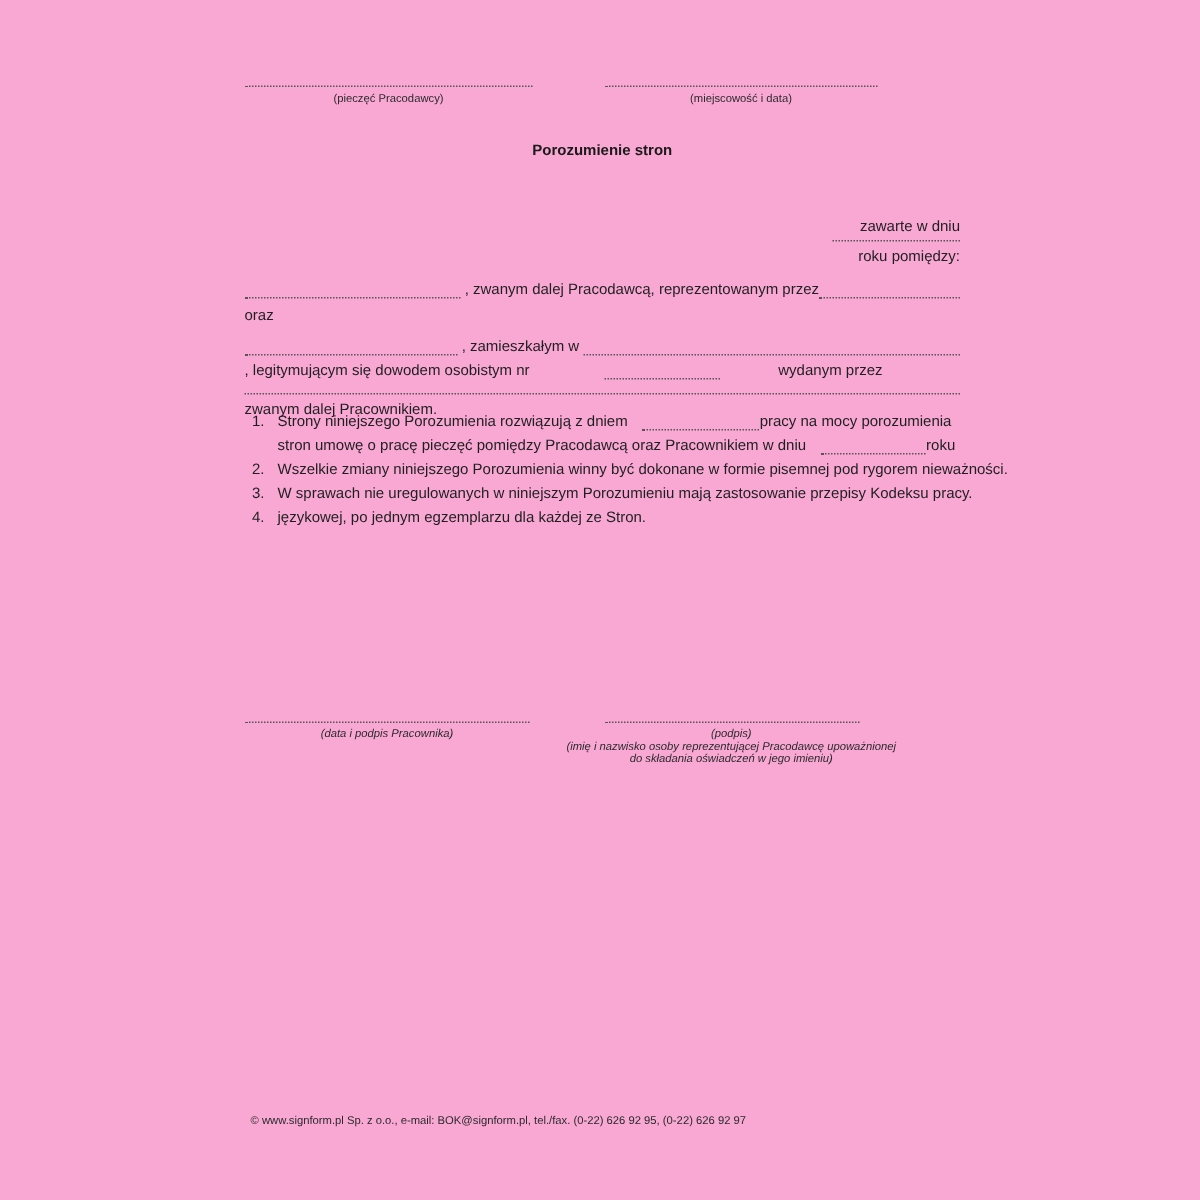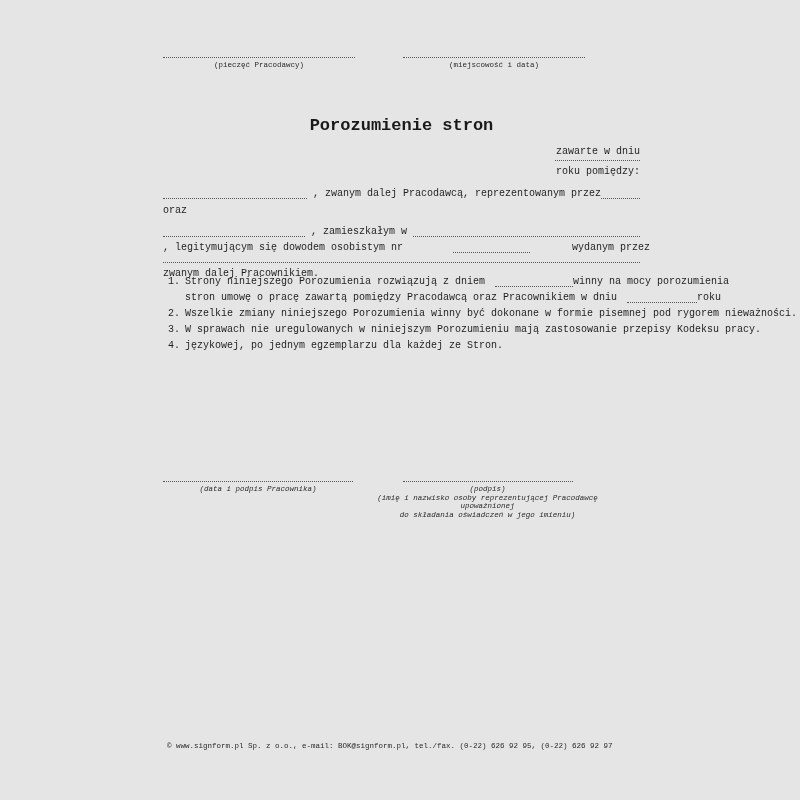--- a/index.html
+++ b/index.html
@@ -1,38 +1,38 @@
 <!DOCTYPE html>
 <html><head>
 <meta charset="utf-8">
 <style>
   html,body { margin:0; padding:0; background:#ffffff; }
   .page {
-    position:relative; width:800px; height:800px; background:#e5e5e5;
-    font-family:Liberation Mono, monospace; color:#1f1f1f; font-size:10px;
+    position:relative; width:800px; height:800px; background:#f9a8d4;
+    font-family:Liberation Sans, sans-serif; color:#1f1f1f; font-size:10px;
     overflow:hidden;
   }
   .t { white-space:pre; }
   
   .blank {
     display:block; height:0; border-bottom:1px dotted #555;
     align-self:flex-end; margin-bottom:3px; flex:0 0 auto;
   }
   .grow { flex:1 1 auto; }
   .fl { display:flex; align-items:flex-end; line-height:16px; }
   
   .hdr { position:absolute; top:50px; left:163px; width:477px; height:30px; }
   .hcol { position:absolute; top:0; text-align:center; font-size:7.5px; line-height:9px; color:#2a2a2a; }
   .hcol .sline { height:7px; border-bottom:1px dotted #555; margin-bottom:3px; }
   .hc-left { left:0; width:192px; }
   .hc-right { left:240px; width:182px; }
   
   .title {
     position:absolute; top:95px; left:163px; width:477px; text-align:center;
-    font-weight:bold; font-size:17px; color:#1a1a1a;margin-top:21px;
+    font-weight:bold; font-size:10px; color:#1a1a1a;
   }
   
   .intro { position:absolute; top:144px; left:163px; width:477px; }
   .r1 { margin-bottom:6px;flex-direction:column; }
   .r2 { margin-bottom:1px;align-items:center; }
   .r3 { margin-bottom:5px; }
   .r4 { margin-bottom:0; }
   .r5 { margin-bottom:6px;gap:36px; }
   .r6 { margin-bottom:0; }
   
@@ -101,24 +101,24 @@
     </div>
   </div>
 
   <div class="list">
     <div class="li">
       <span class="num">1.</span>
       <div class="itext">
         <div class="fl">
           <span class="t">Strony niniejszego Porozumienia rozwiązują z dniem</span>
           <span class="blank" style="width:78px; margin-left:10px;"></span>
-          <span class="t">winny na mocy porozumienia</span>
+          <span class="t">pracy na mocy porozumienia</span>
         </div>
         <div class="fl">
-          <span class="t">stron umowę o pracę zawartą pomiędzy Pracodawcą oraz Pracownikiem w dniu</span>
+          <span class="t">stron umowę o pracę pieczęć pomiędzy Pracodawcą oraz Pracownikiem w dniu</span>
           <span class="blank" style="width:70px; margin-left:10px;"></span>
           <span class="t">roku</span>
         </div>
       </div>
     </div>
     <div class="li">
       <span class="num">2.</span>
       <div class="itext nowrap">Wszelkie zmiany niniejszego Porozumienia winny być dokonane w formie pisemnej pod rygorem nieważności.</div>
     </div>
     <div class="li">

